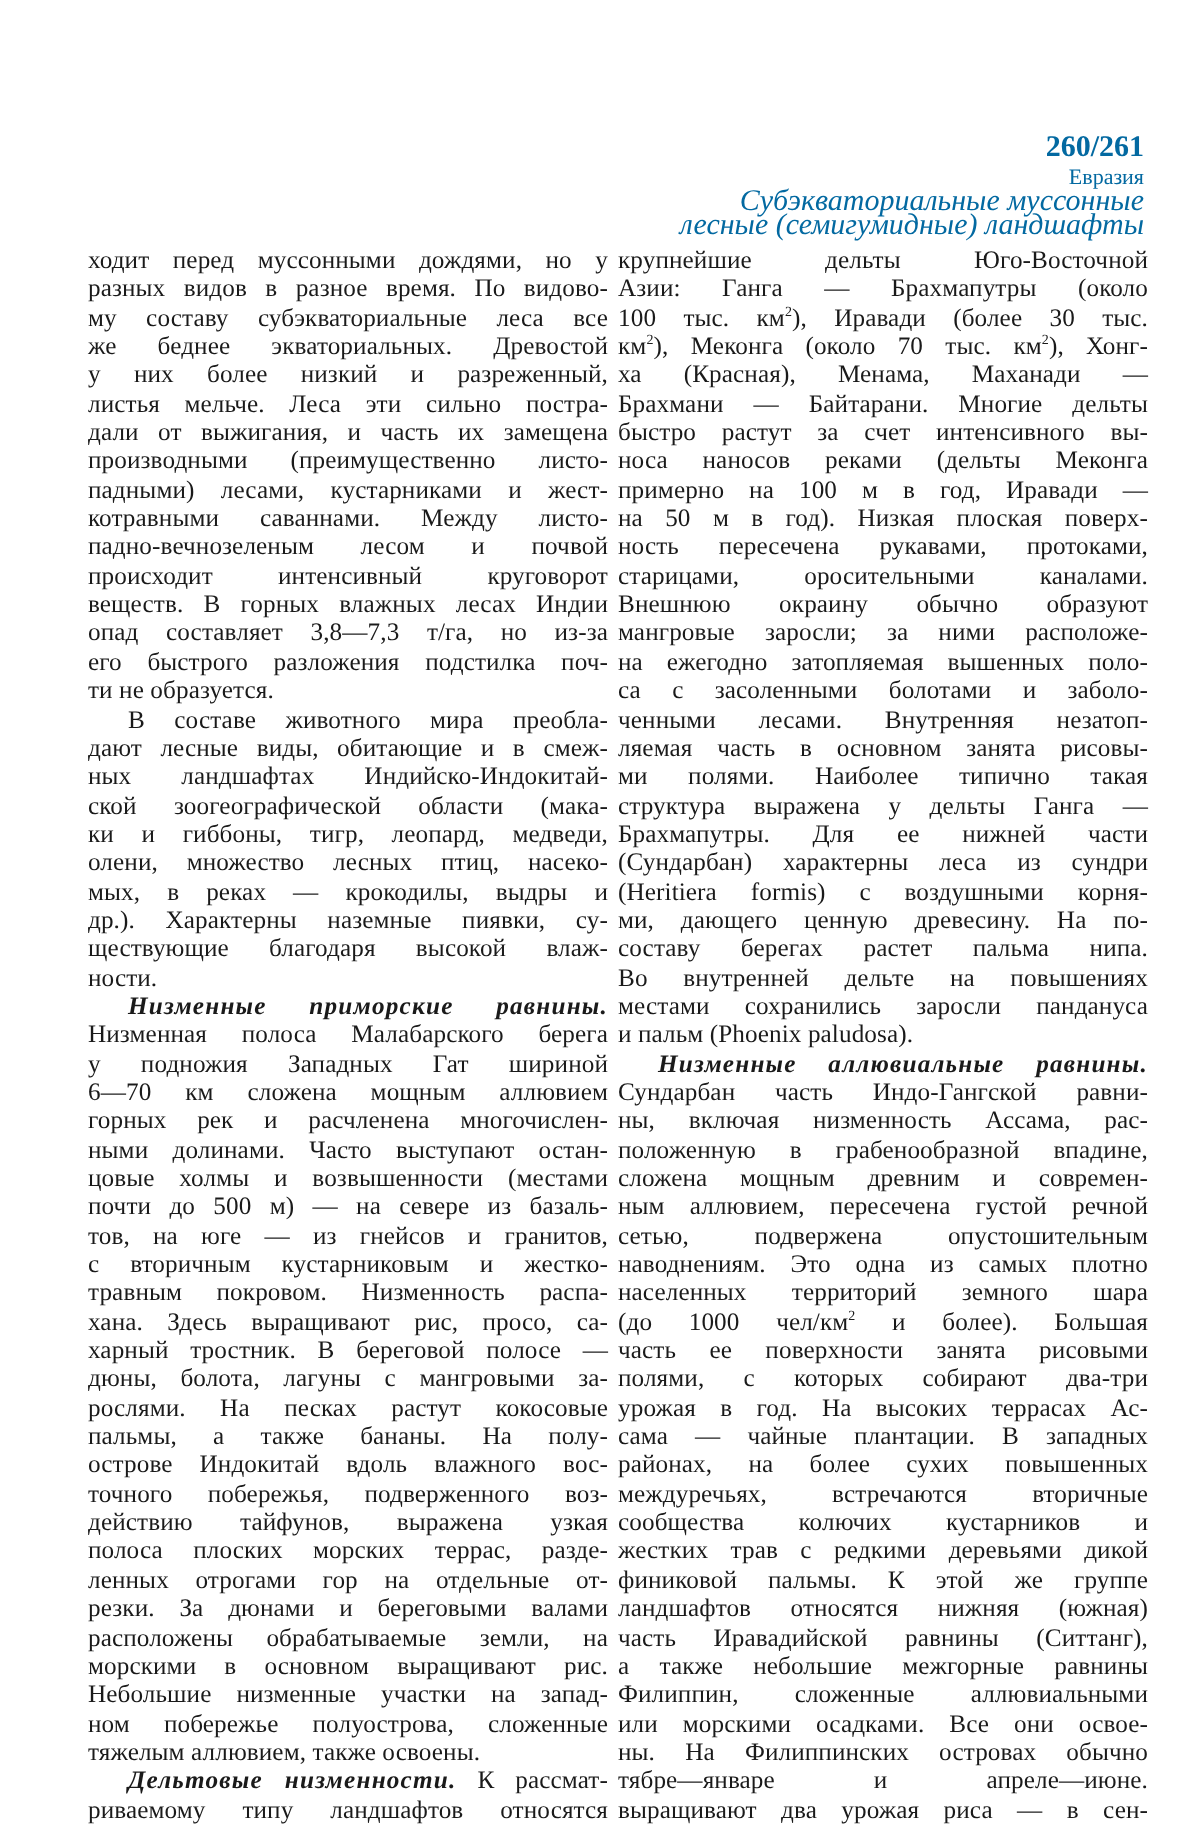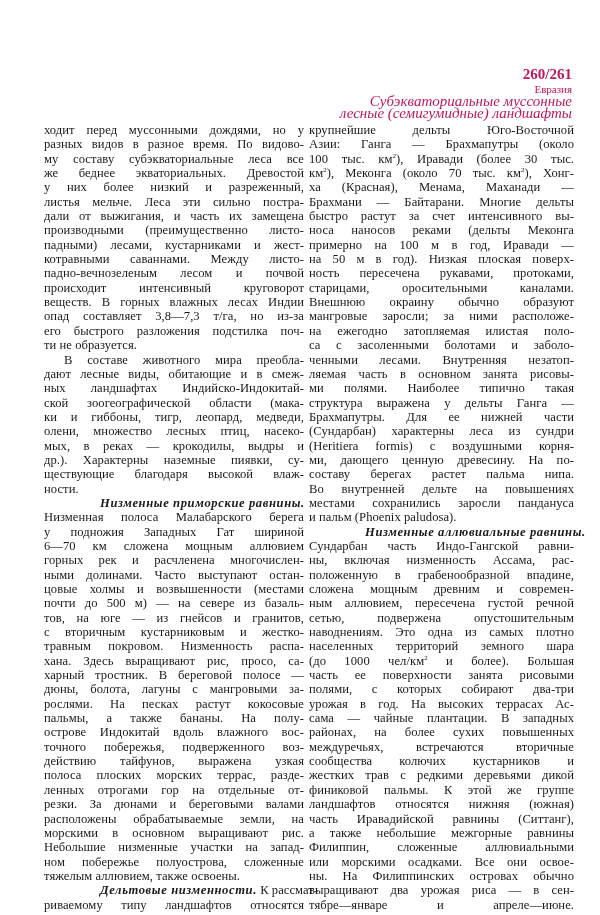--- a/index.html
+++ b/index.html
@@ -1,29 +1,29 @@
 <!DOCTYPE html>
 <html><head>
   <meta charset="utf-8">
   <style>
     html, body { margin:0; padding:0; background:#ffffff; }
     body { width:600px; height:915px; position:relative; overflow:hidden;
            font-family:"Liberation Serif", serif; color:#1a1a1a; }
-    .header { position:absolute; right:28px; top:66px; text-align:right; color:#be185d; }
+    .header { position:absolute; right:28px; top:66px; text-align:right; color:#0369a1; }
     .page-num { font-family:"Liberation Serif", serif; font-weight:bold; font-size:15px; line-height:17px; }
     .section { font-size:11px; line-height:12px; }
     .subtitle { font-style:italic; font-size:15px; line-height:12px; }
     .col { position:absolute; top:123px; font-size:12.6px; line-height:14.35px;
            text-align:justify; hyphens:manual; }
     .col.left { left:44px; width:260px; }
     .col.right { left:309px; width:265px; }
     .line { display:block; white-space:nowrap; text-align:justify; text-align-last:justify; height:14.35px; letter-spacing:0.05px; }
     .line.last { text-align-last:left; }
     .line.indent { padding-left:20px; }
-    em.h { font-style:italic; font-weight:bold; letter-spacing:0.6px;margin-left:36px; }
+    em.h { font-style:italic; font-weight:bold; letter-spacing:0.6px; }
     sup { font-size:7px; vertical-align:top; line-height:8px; }
   </style>
 </head>
 <body>
 
 <div class="header">
   <div class="page-num">260/261</div>
   <div class="section">Евразия</div>
   <div class="subtitle">Субэкваториальные муссонные</div>
   <div class="subtitle">лесные (семигумидные) ландшафты</div>
@@ -94,21 +94,21 @@
     <span class="line">ха (Красная), Менама, Маханади —</span>
     <span class="line">Брахмани — Байтарани. Многие дельты</span>
     <span class="line">быстро растут за счет интенсивного вы-</span>
     <span class="line">носа наносов реками (дельты Меконга</span>
     <span class="line">примерно на 100 м в год, Иравади —</span>
     <span class="line">на 50 м в год). Низкая плоская поверх-</span>
     <span class="line">ность пересечена рукавами, протоками,</span>
     <span class="line">старицами, оросительными каналами.</span>
     <span class="line">Внешнюю окраину обычно образуют</span>
     <span class="line">мангровые заросли; за ними расположе-</span>
-    <span class="line">на ежегодно затопляемая илистая поло-</span>
+    <span class="line">на ежегодно затопляемая вышенных поло-</span>
     <span class="line">са с засоленными болотами и заболо-</span>
     <span class="line">ченными лесами. Внутренняя незатоп-</span>
     <span class="line">ляемая часть в основном занята рисовы-</span>
     <span class="line">ми полями. Наиболее типично такая</span>
     <span class="line">структура выражена у дельты Ганга —</span>
     <span class="line">Брахмапутры. Для ее нижней части</span>
     <span class="line">(Сундарбан) характерны леса из сундри</span>
     <span class="line">(Heritiera formis) с воздушными корня-</span>
     <span class="line">ми, дающего ценную древесину. На по-</span>
     <span class="line">составу берегах растет пальма нипа.</span>
@@ -133,15 +133,15 @@
     <span class="line">междуречьях, встречаются вторичные</span>
     <span class="line">сообщества колючих кустарников и</span>
     <span class="line">жестких трав с редкими деревьями дикой</span>
     <span class="line">финиковой пальмы. К этой же группе</span>
     <span class="line">ландшафтов относятся нижняя (южная)</span>
     <span class="line">часть Иравадийской равнины (Ситтанг),</span>
     <span class="line">а также небольшие межгорные равнины</span>
     <span class="line">Филиппин, сложенные аллювиальными</span>
     <span class="line">или морскими осадками. Все они освое-</span>
     <span class="line">ны. На Филиппинских островах обычно</span>
+    <span class="line">тябре—январе и апреле—июне.</span>
     <span class="line">выращивают два урожая риса — в сен-</span>
-    <span class="line">тябре—январе и апреле—июне.</span>
   </div>
 
 </body></html>

